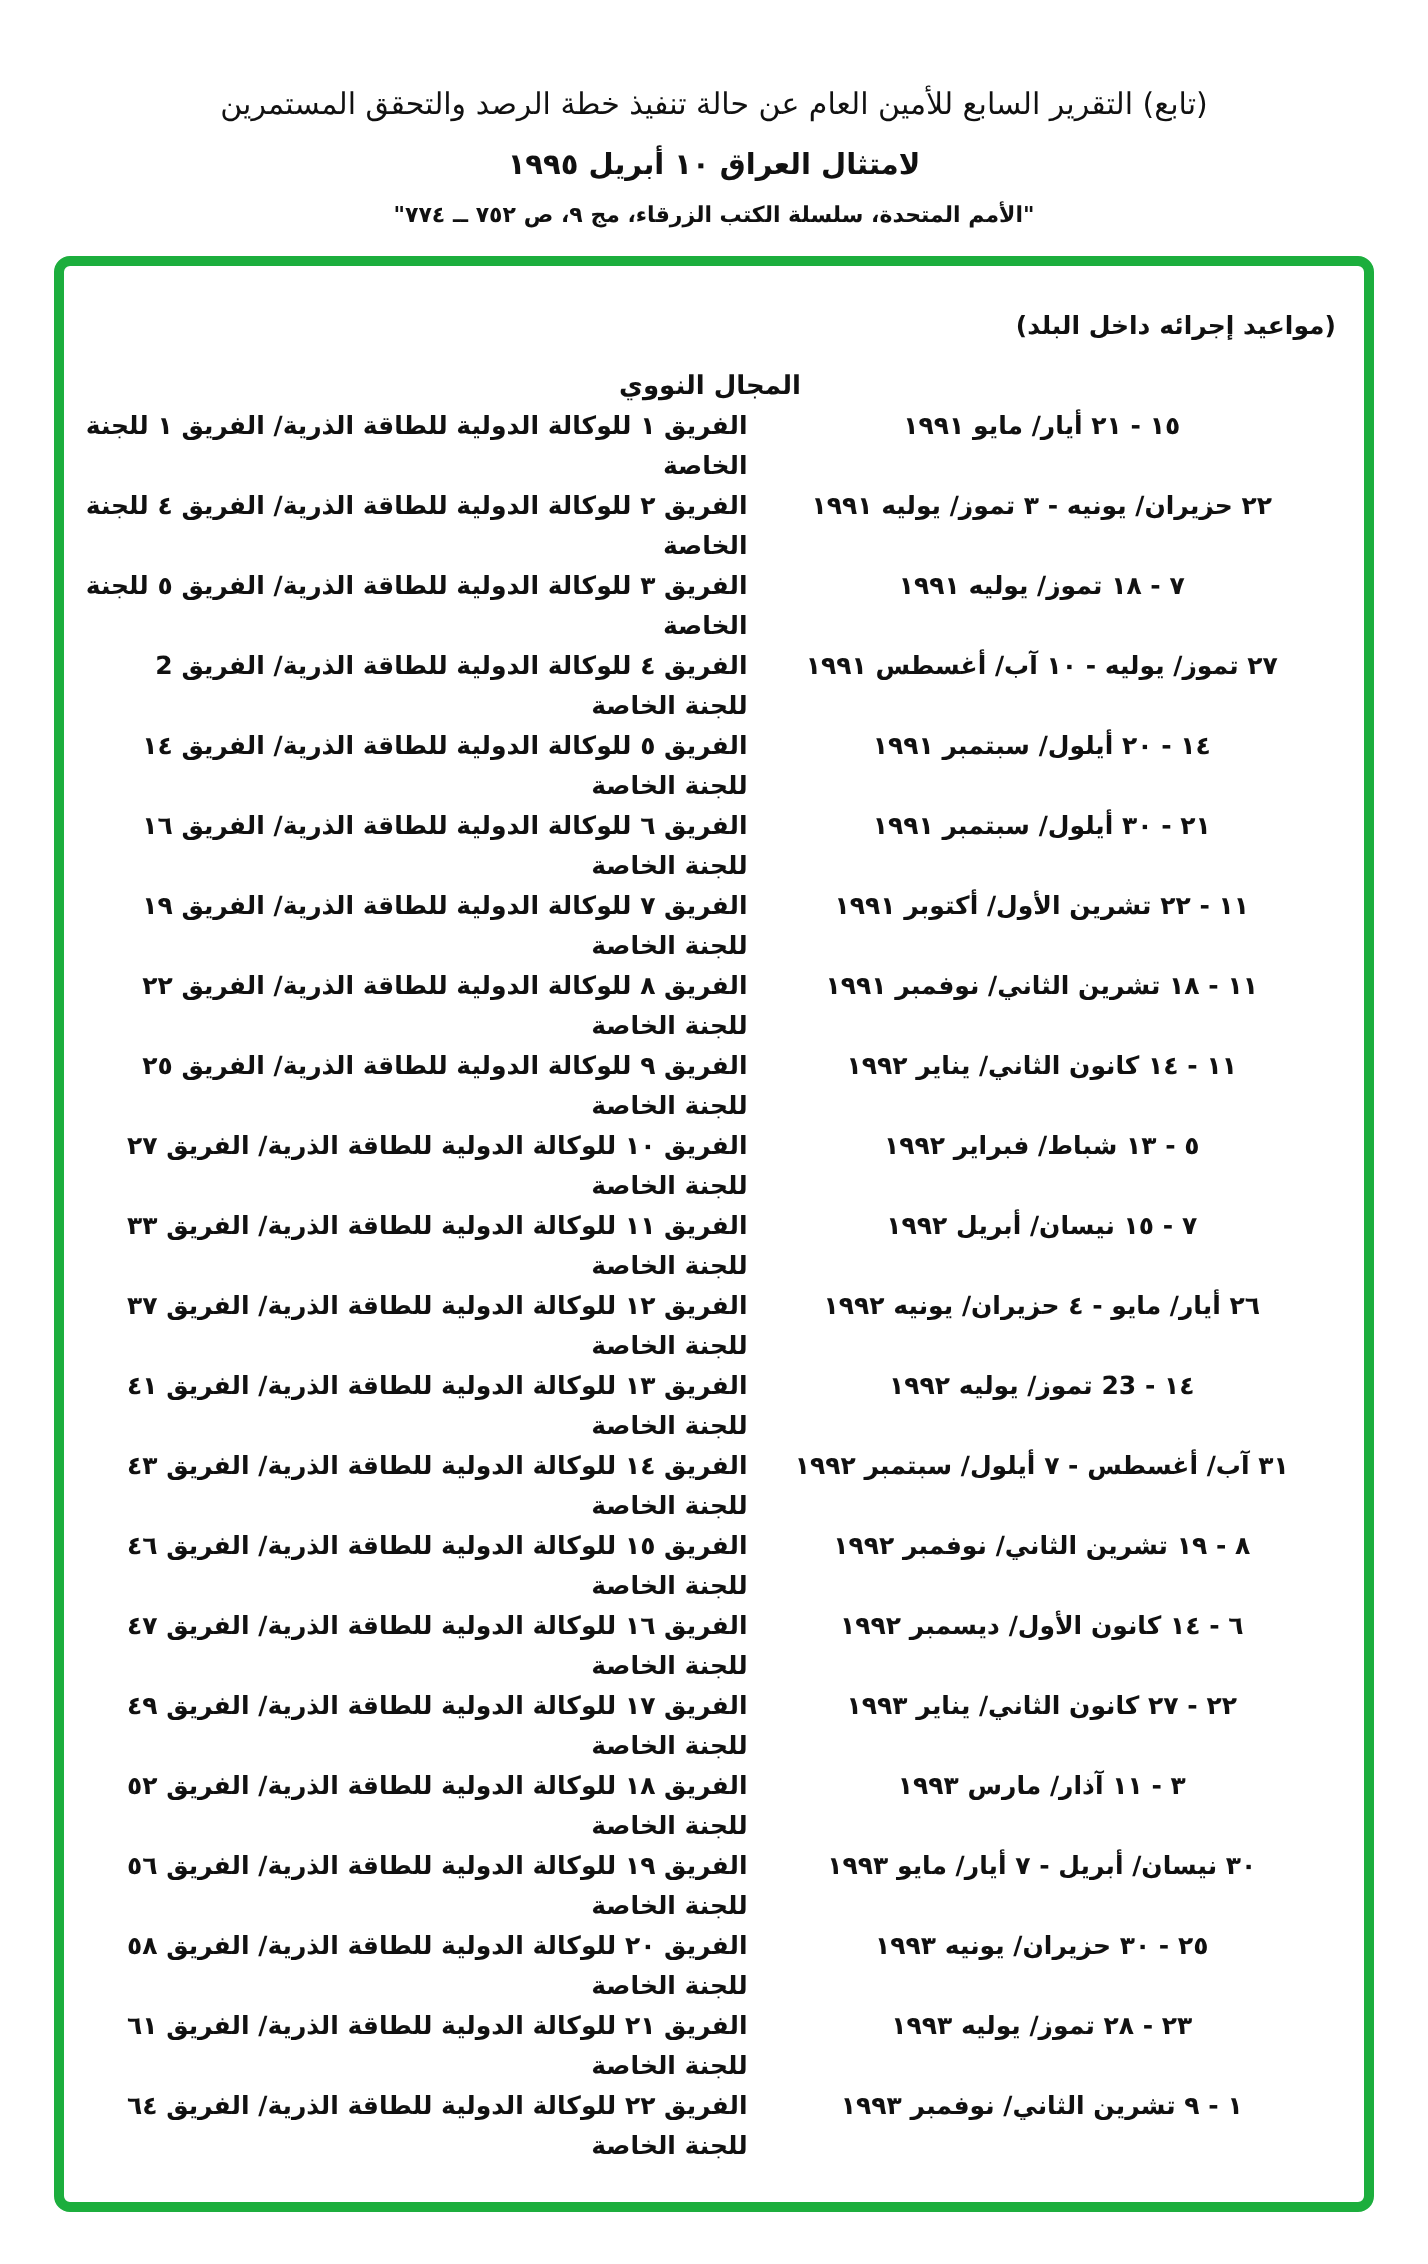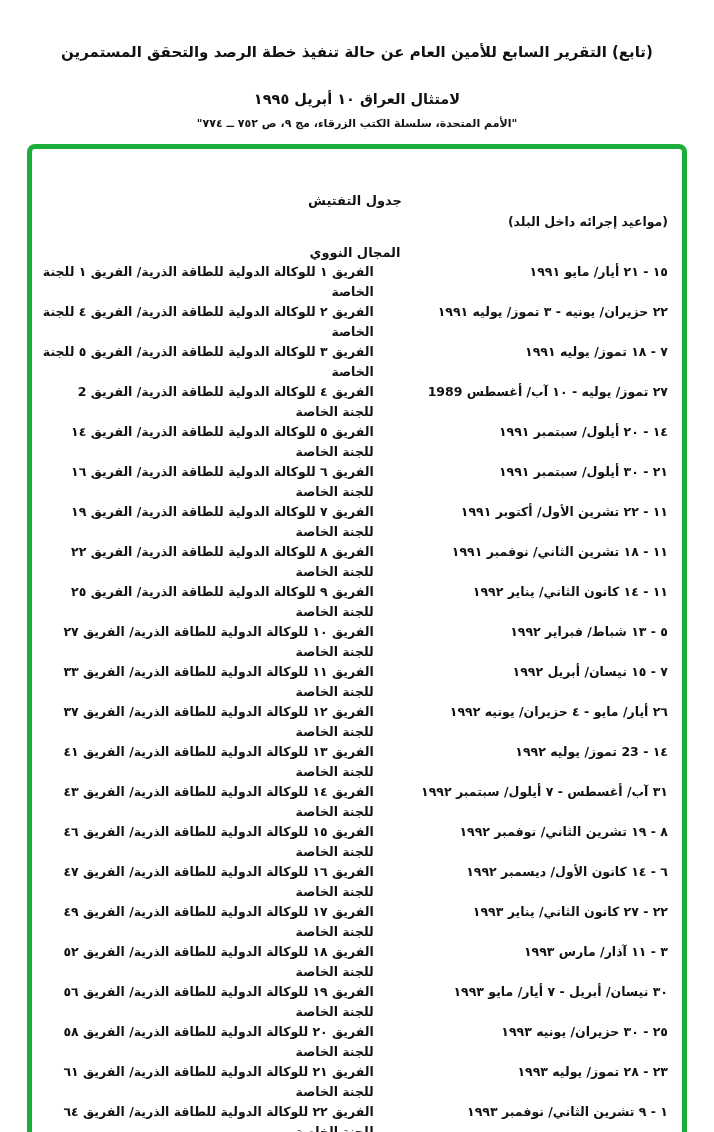--- a/index.html
+++ b/index.html
@@ -12,27 +12,27 @@
     overflow: hidden;
     direction: rtl;
   }
   .doc-header {
     padding-top: 42px;
     text-align: center;
     color: #111;
   }
   .doc-header .h-line1 {
     font-size: 15px;
-    font-weight: bold;
+    font-weight: normal;
     line-height: 1.4;
   }
   .doc-header .h-line2 {
     font-size: 14.5px;
     font-weight: bold;
-    margin-top: 28px;
+    margin-top: 12px;
   }
   .doc-header .h-line3 {
     font-size: 11px;
     font-weight: bold;
     margin-top: 10px;
   }
   .appendix-box {
     margin: 14px auto 0 auto;
     width: 660px;
     min-height: 880px;
@@ -80,42 +80,41 @@
   table.inspection-table td {
     font-size: 12.5px;
     font-weight: bold;
     color: #111;
     line-height: 20px;
     vertical-align: top;
     padding: 0;
   }
   td.date {
     width: 47%;
-    text-align: right;
+    text-align: center;
     padding-left: 18px;
     box-sizing: border-box;
   }
   td.team {
     width: 53%;
     text-align: right;
   }
 </style>
 </head>
 <body>
 
 <div class="page">
 
   <div class="doc-header">
     <div class="h-line1">(تابع) التقرير السابع للأمين العام عن حالة تنفيذ خطة الرصد والتحقق المستمرين</div>
     <div class="h-line2">لامتثال العراق ١٠ أبريل ١٩٩٥</div>
     <div class="h-line3">"الأمم المتحدة، سلسلة الكتب الزرقاء، مج ٩، ص ٧٥٢ ــ ٧٧٤"</div>
   </div>
 
   <div class="appendix-box" style="border-color: rgb(28, 174, 61);">
-    <div class="table-title">جدول التفتيش</div>
     <div class="table-subtitle">(مواعيد إجرائه داخل البلد)</div>
     <div class="section-heading">المجال النووي</div>
 
     <table class="inspection-table">
       <tbody>
   <tr>
     <td class="date">١٥ - ٢١ أيار/ مايو ١٩٩١</td>
     <td class="team">الفريق ١ للوكالة الدولية للطاقة الذرية/ الفريق ١ للجنة الخاصة</td>
   </tr>
 
@@ -123,21 +122,21 @@
     <td class="date">٢٢ حزيران/ يونيه - ٣ تموز/ يوليه ١٩٩١</td>
     <td class="team">الفريق ٢ للوكالة الدولية للطاقة الذرية/ الفريق ٤ للجنة الخاصة</td>
   </tr>
 
   <tr>
     <td class="date">٧ - ١٨ تموز/ يوليه ١٩٩١</td>
     <td class="team">الفريق ٣ للوكالة الدولية للطاقة الذرية/ الفريق ٥ للجنة الخاصة</td>
   </tr>
 
   <tr>
-    <td class="date">٢٧ تموز/ يوليه - ١٠ آب/ أغسطس 1989</td>
+    <td class="date">٢٧ تموز/ يوليه - ١٠ آب/ أغسطس ١٩٩١</td>
     <td class="team">الفريق ٤ للوكالة الدولية للطاقة الذرية/ الفريق 2 للجنة الخاصة</td>
   </tr>
 
   <tr>
     <td class="date">١٤ - ٢٠ أيلول/ سبتمبر ١٩٩١</td>
     <td class="team">الفريق ٥ للوكالة الدولية للطاقة الذرية/ الفريق ١٤ للجنة الخاصة</td>
   </tr>
 
   <tr>
     <td class="date">٢١ - ٣٠ أيلول/ سبتمبر ١٩٩١</td>

